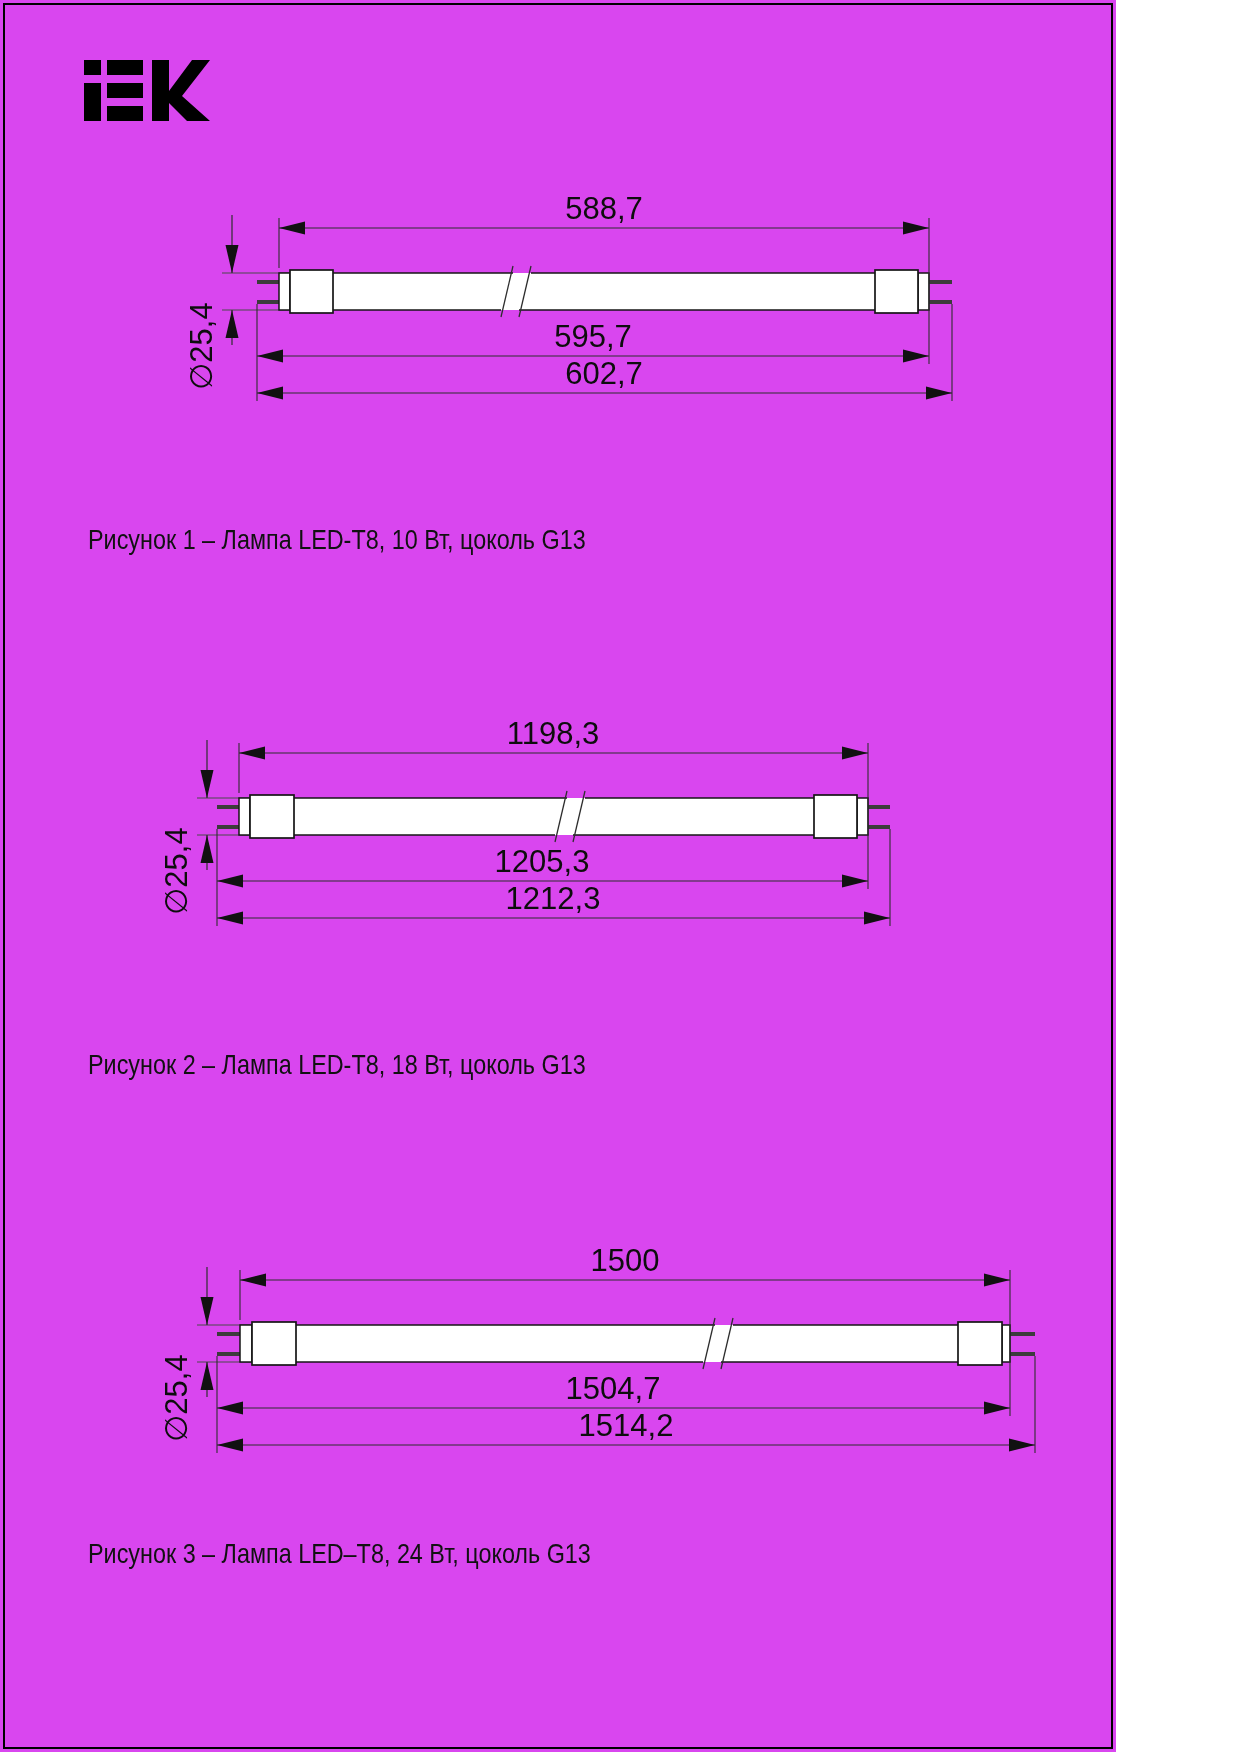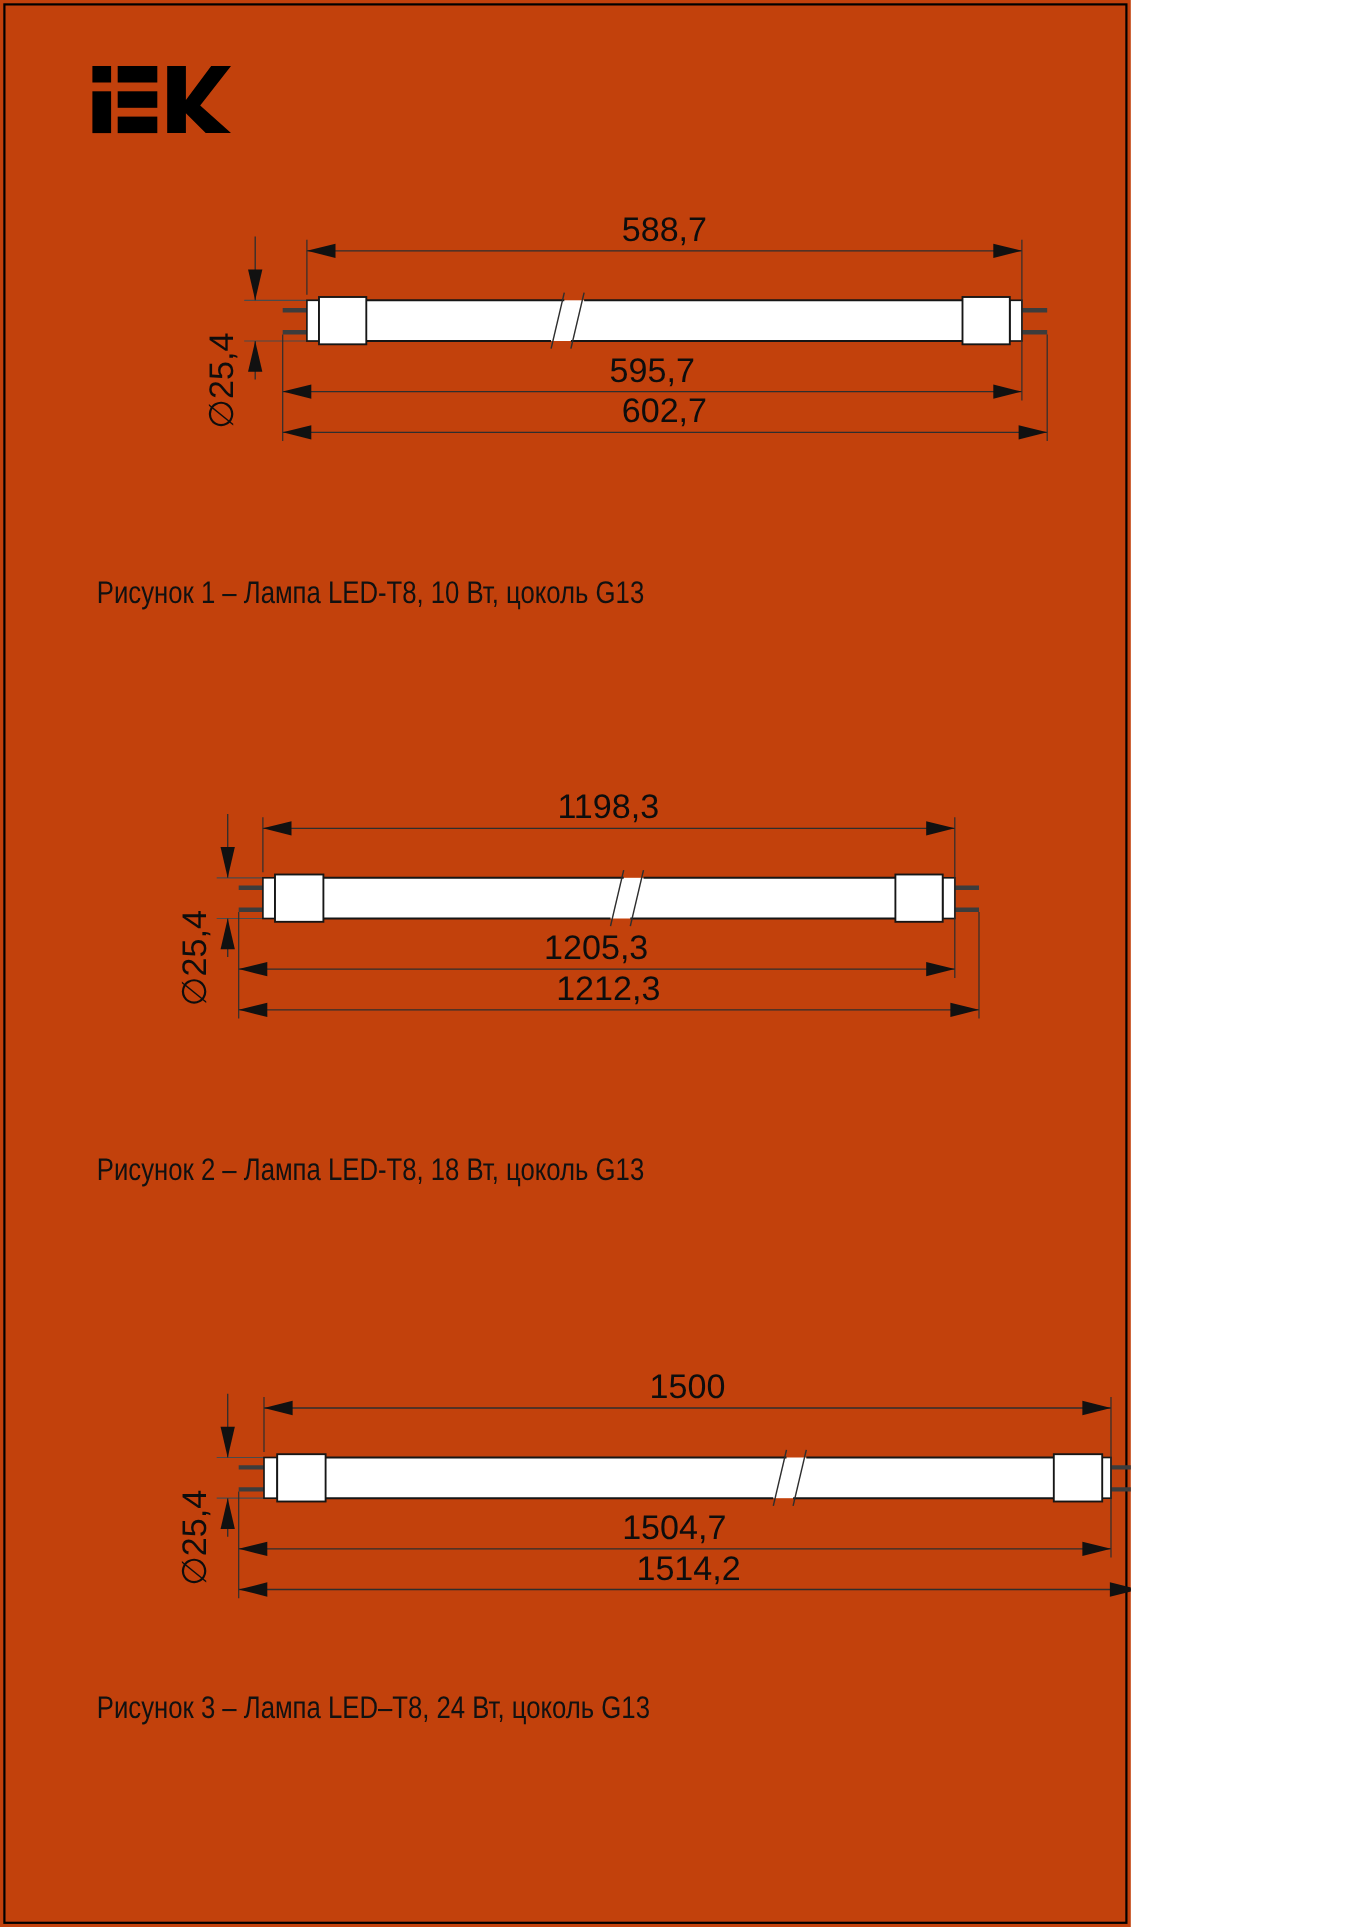--- a/index.html
+++ b/index.html
@@ -5,23 +5,23 @@
   html, body {
     margin: 0;
     padding: 0;
     background: #ffffff;
     width: 1244px;
     height: 1752px;
     font-family: "Liberation Sans", "DejaVu Sans", sans-serif;
   }
   .page {
     position: relative;
-    width: 1028px;
+    width: 1116px;
     height: 1752px;
-    background: #c2410c;
+    background: #d946ef;
     overflow: hidden;
   }
   .page-border {
     position: absolute;
     left: 3px; top: 3px; right: 3px; bottom: 3px;
     border: 2px solid #000000;
     pointer-events: none;
   }
   .drawing-layer {
     position: absolute;

